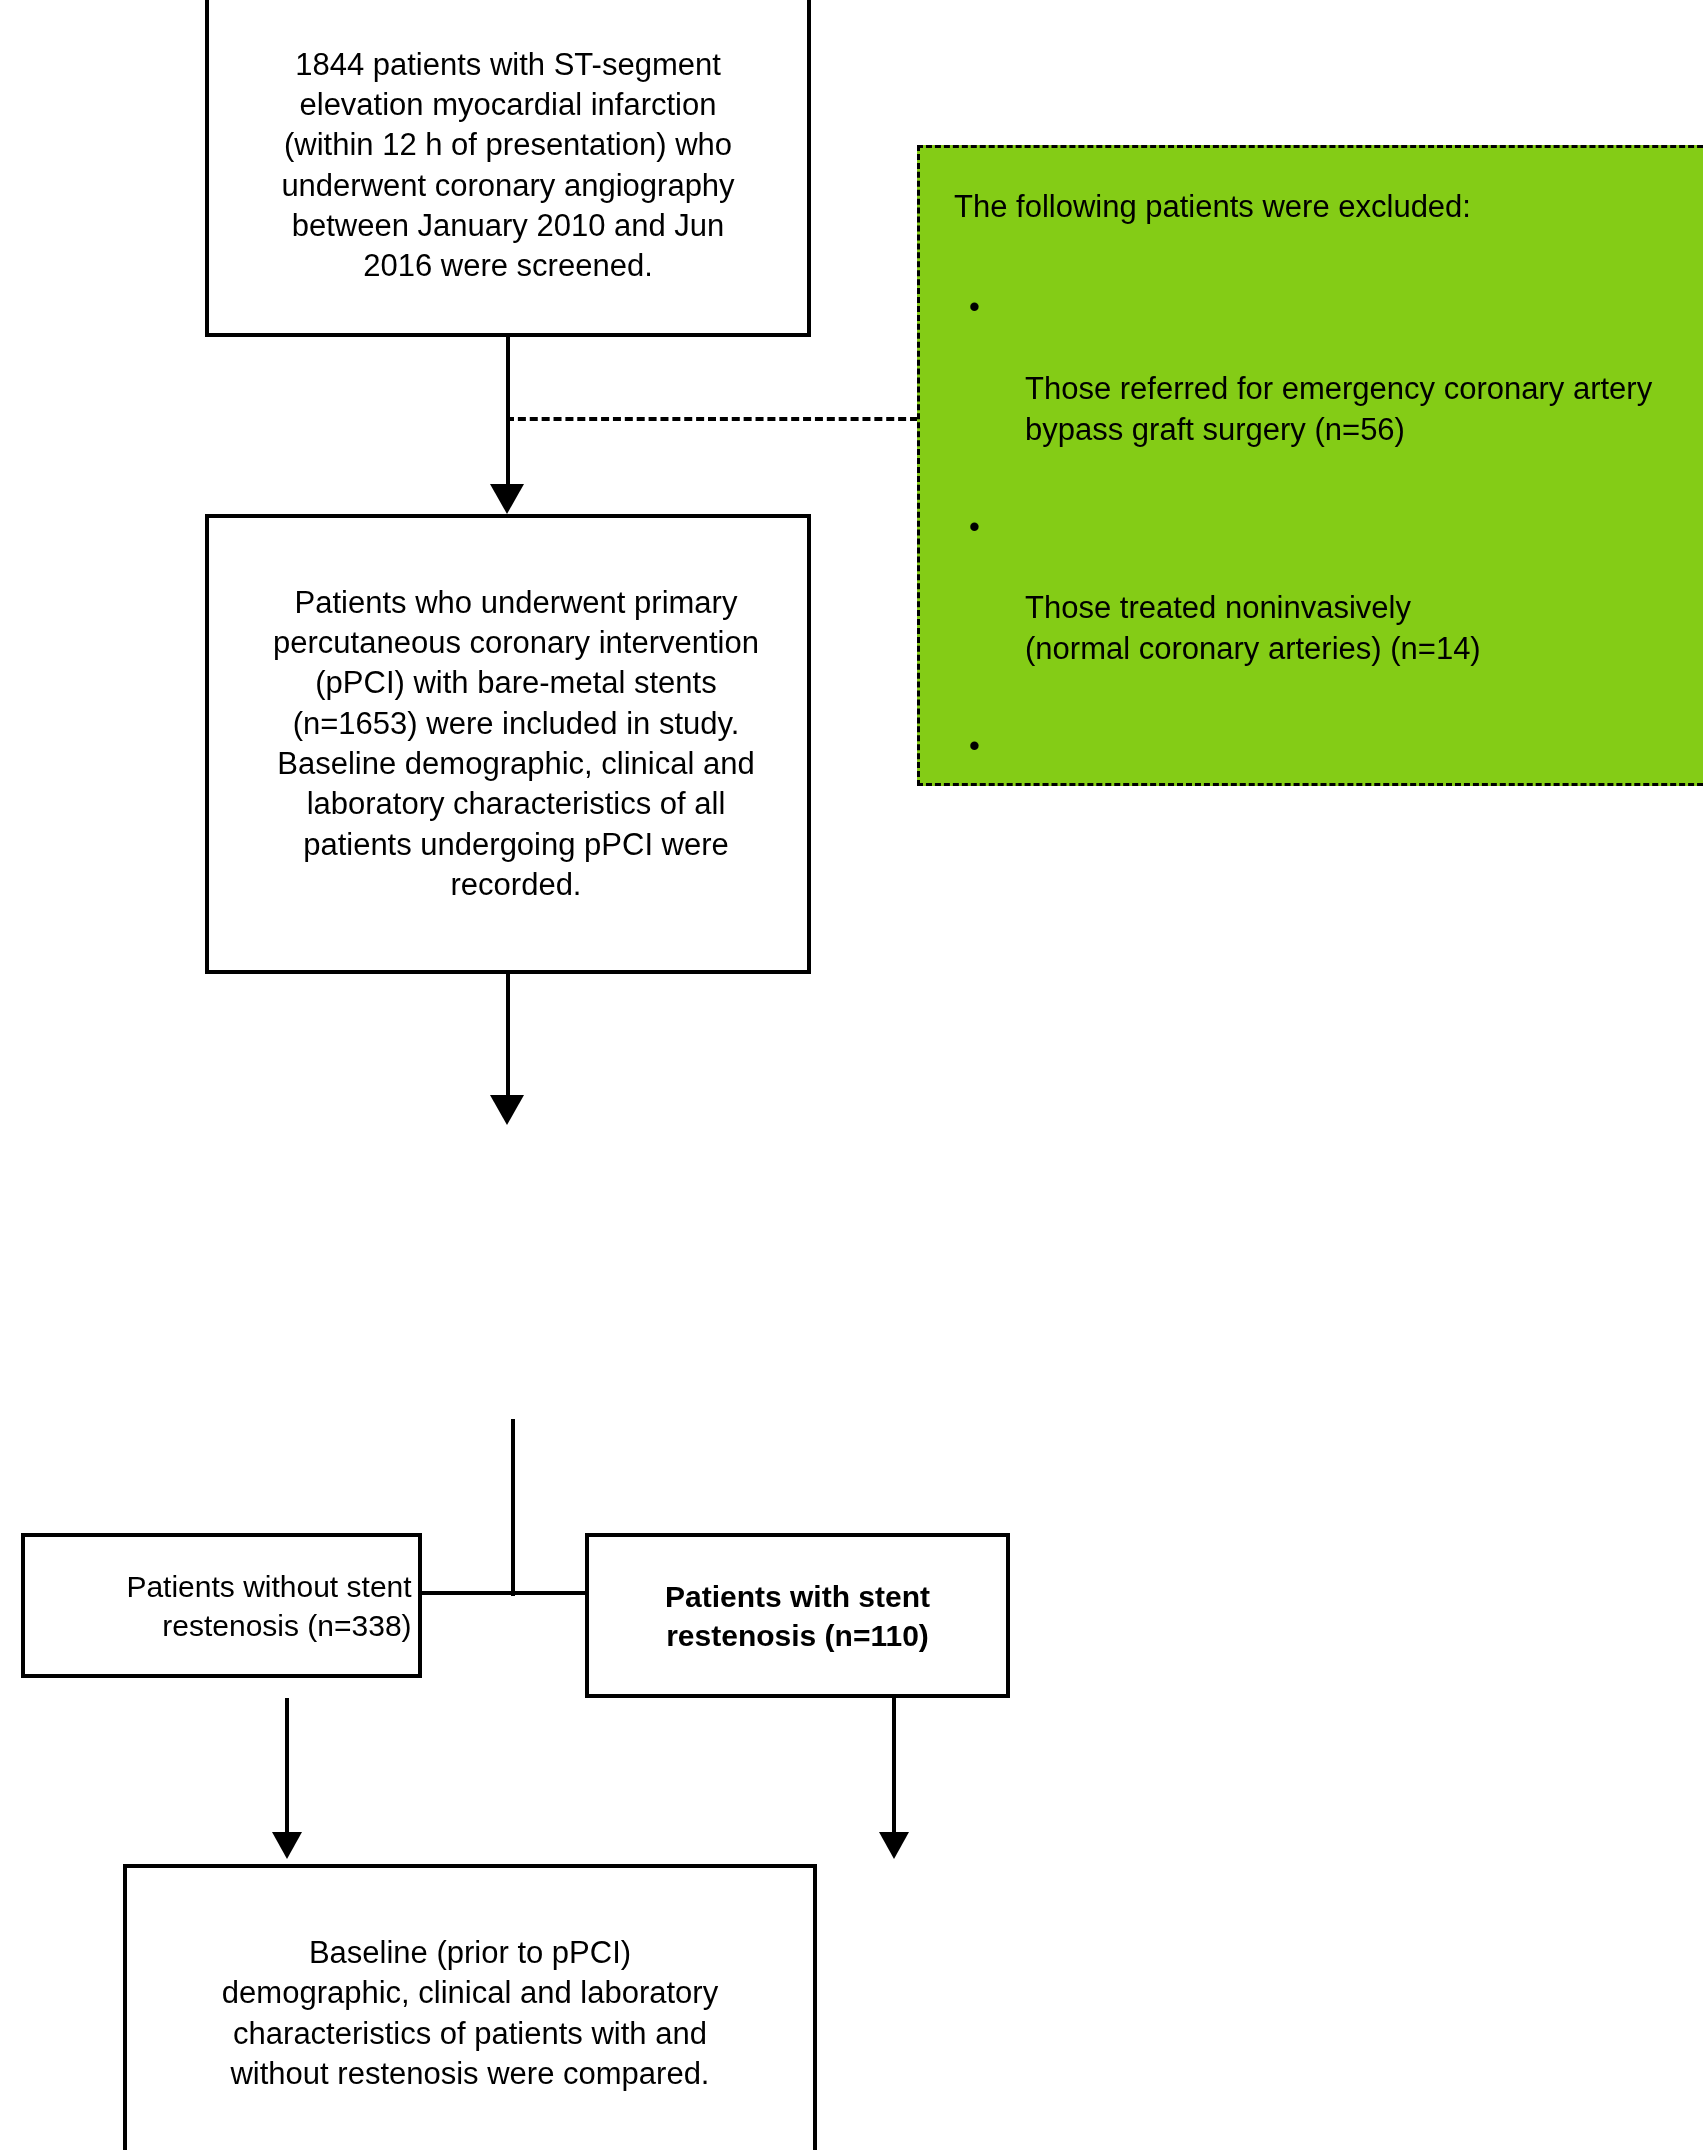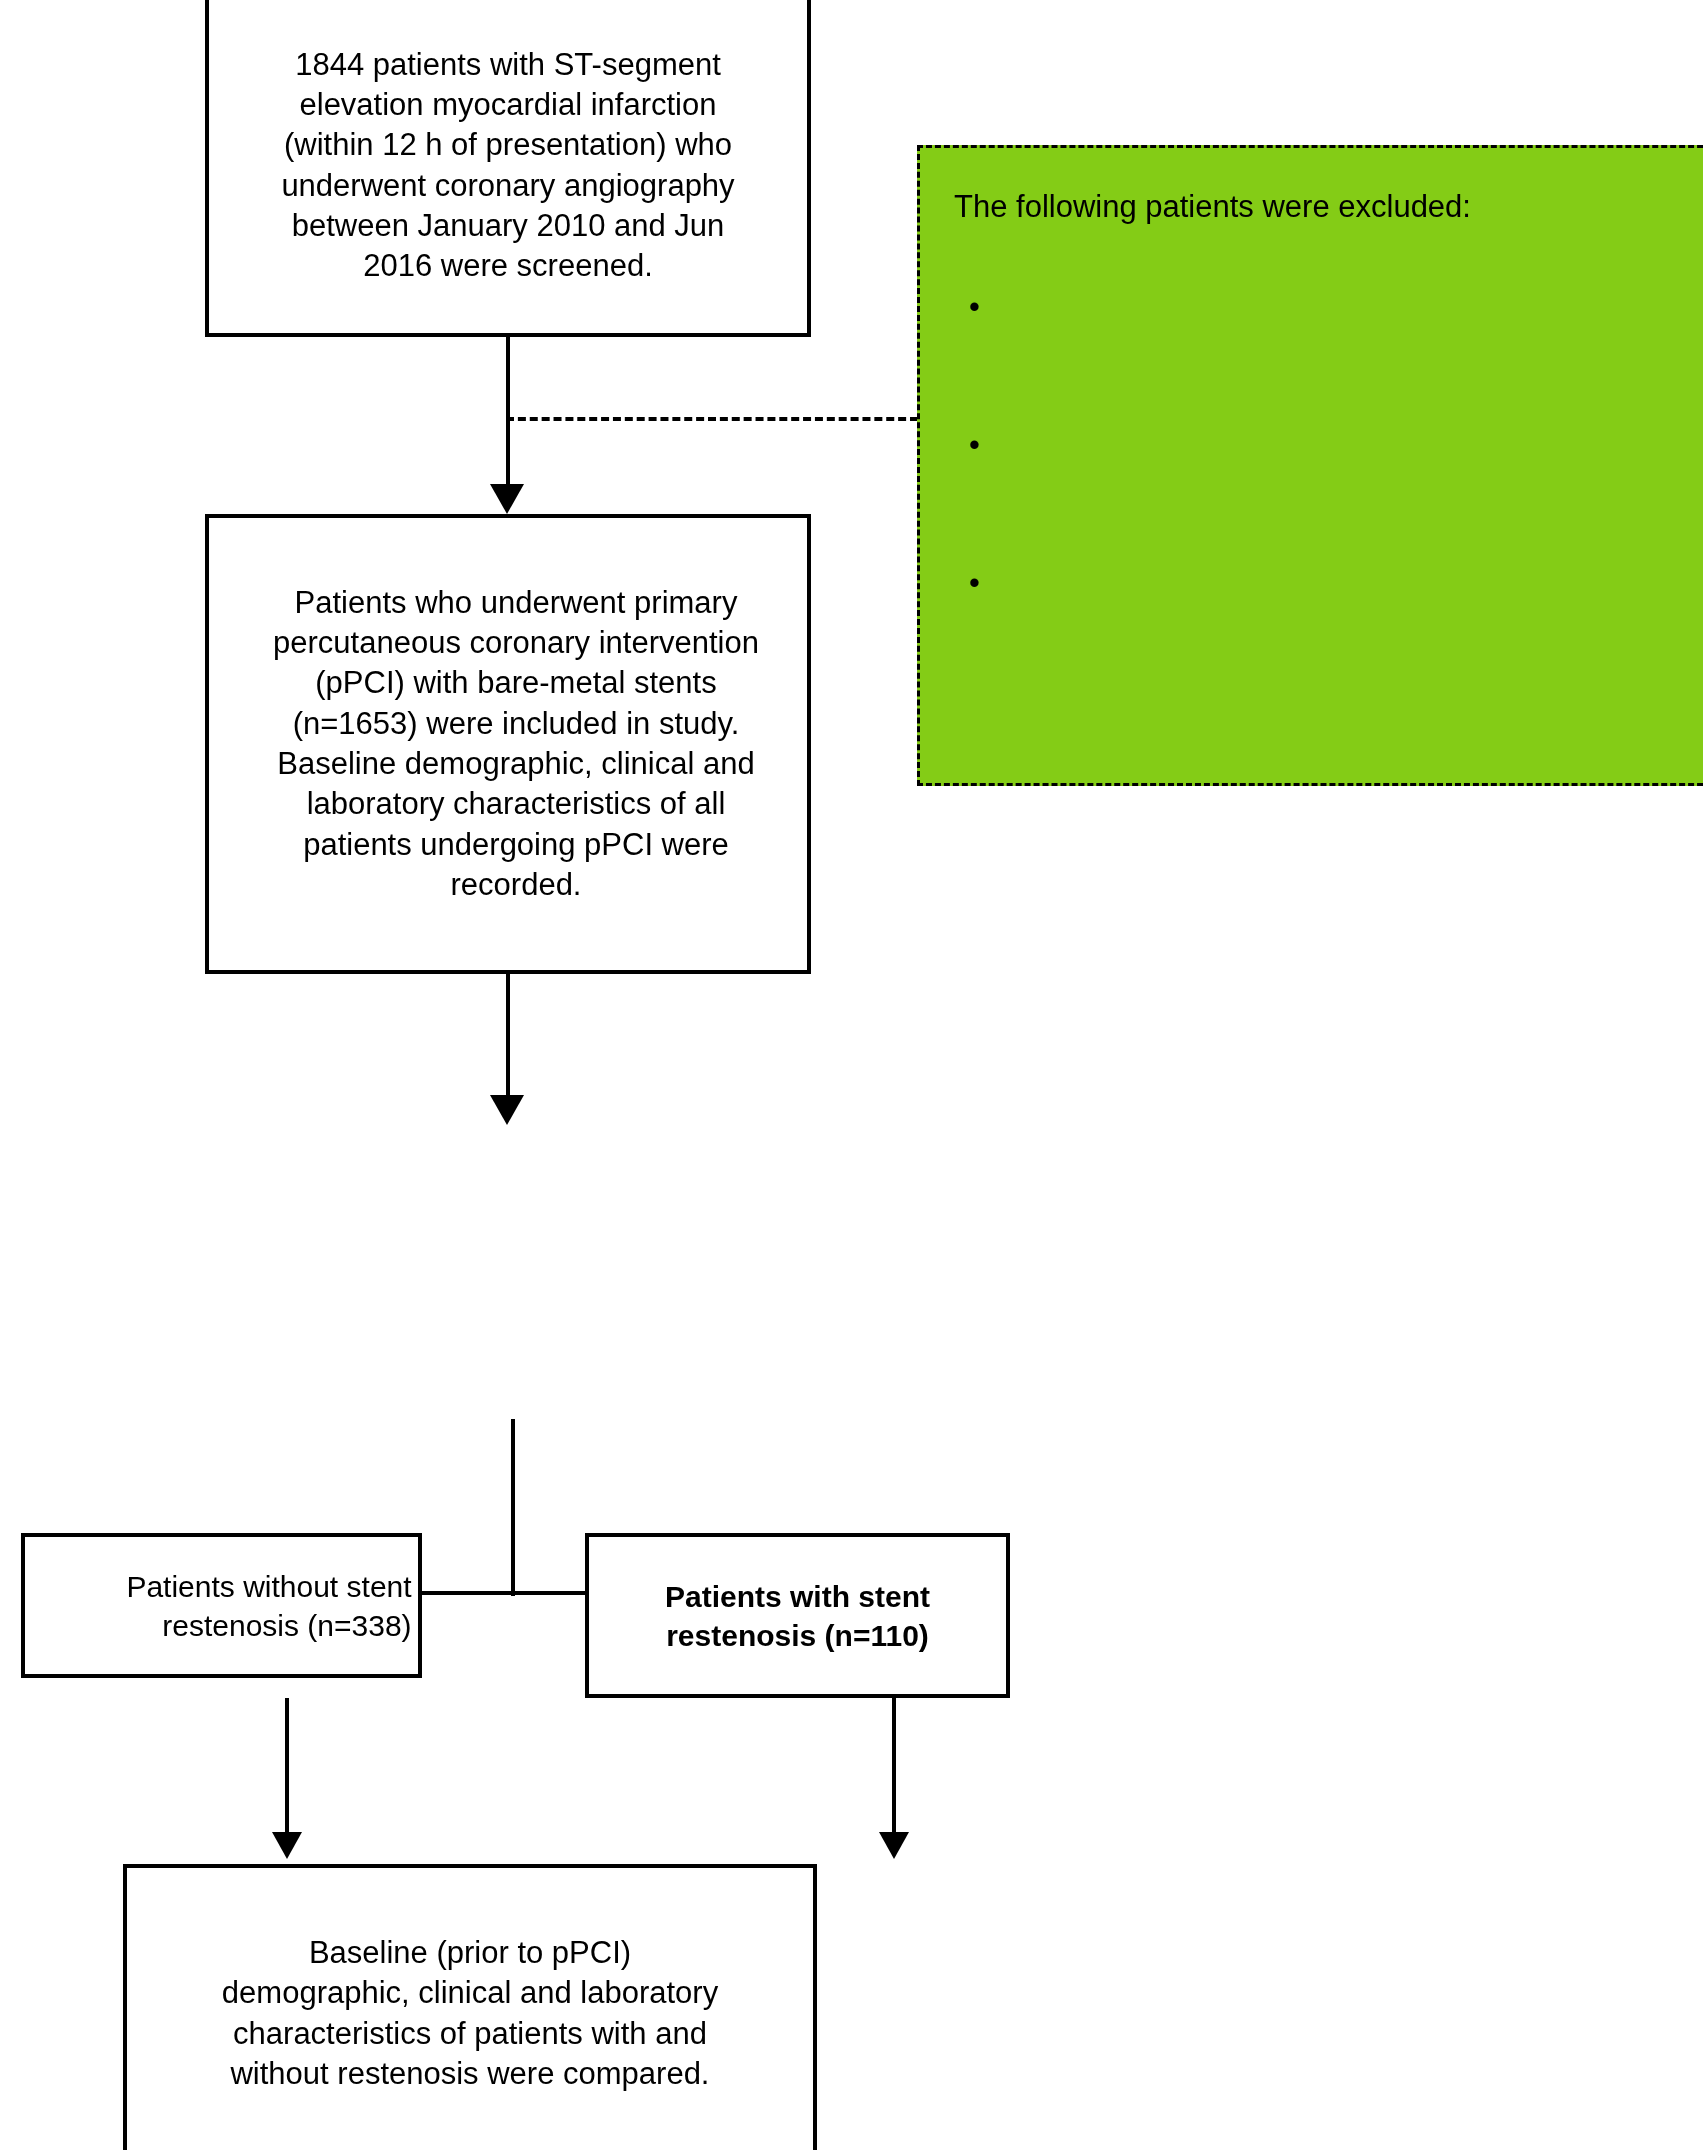--- a/index.html
+++ b/index.html
@@ -150,23 +150,27 @@
   <div class="arrowhead" style="left:470px; top:484px;"></div>
 
   <div class="dashed-h" style="left:486px; top:417px; width:412px;"></div>
 
   <div class="dashed-node" id="box-excluded">
     <div class="excl-inner">
       <p class="excl-head">The following patients were excluded:</p>
       <ul class="excl-list">
         <li>
           <span class="excl-bullet">•</span>
+          <span>Those referred for emergency coronary artery
+bypass graft surgery (n=56)</span>
         </li>
         <li>
           <span class="excl-bullet">•</span>
+          <span>Those treated noninvasively
+(normal coronary arteries) (n=14)</span>
         </li>
         <li>
           <span class="excl-bullet">•</span>
         </li>
       </ul>
     </div>
   </div>
 
   <div class="node" id="box-ppci">
     <span class="txt">Patients who underwent primary

